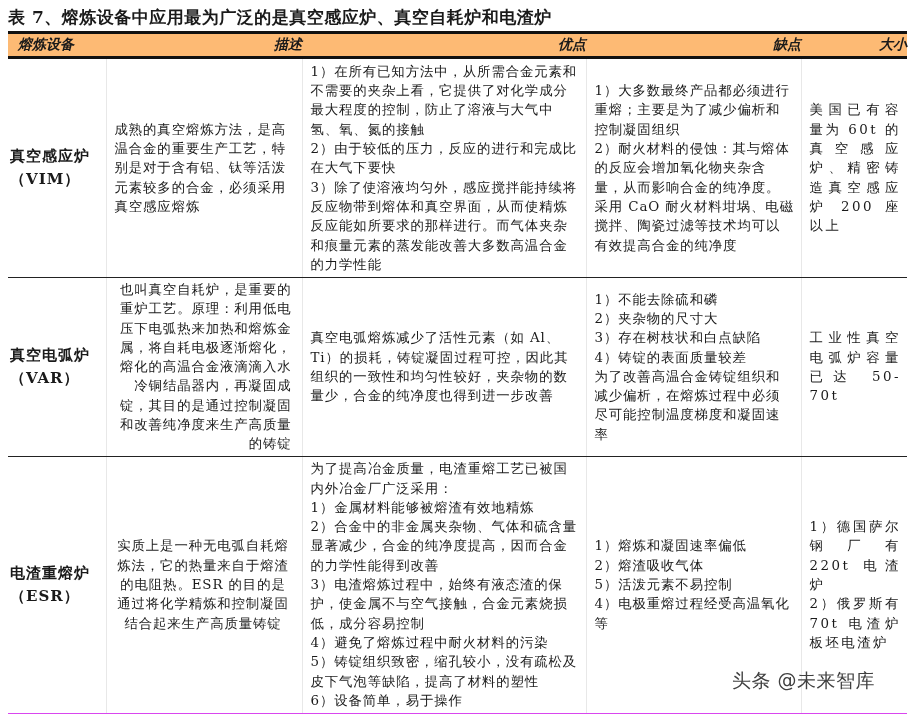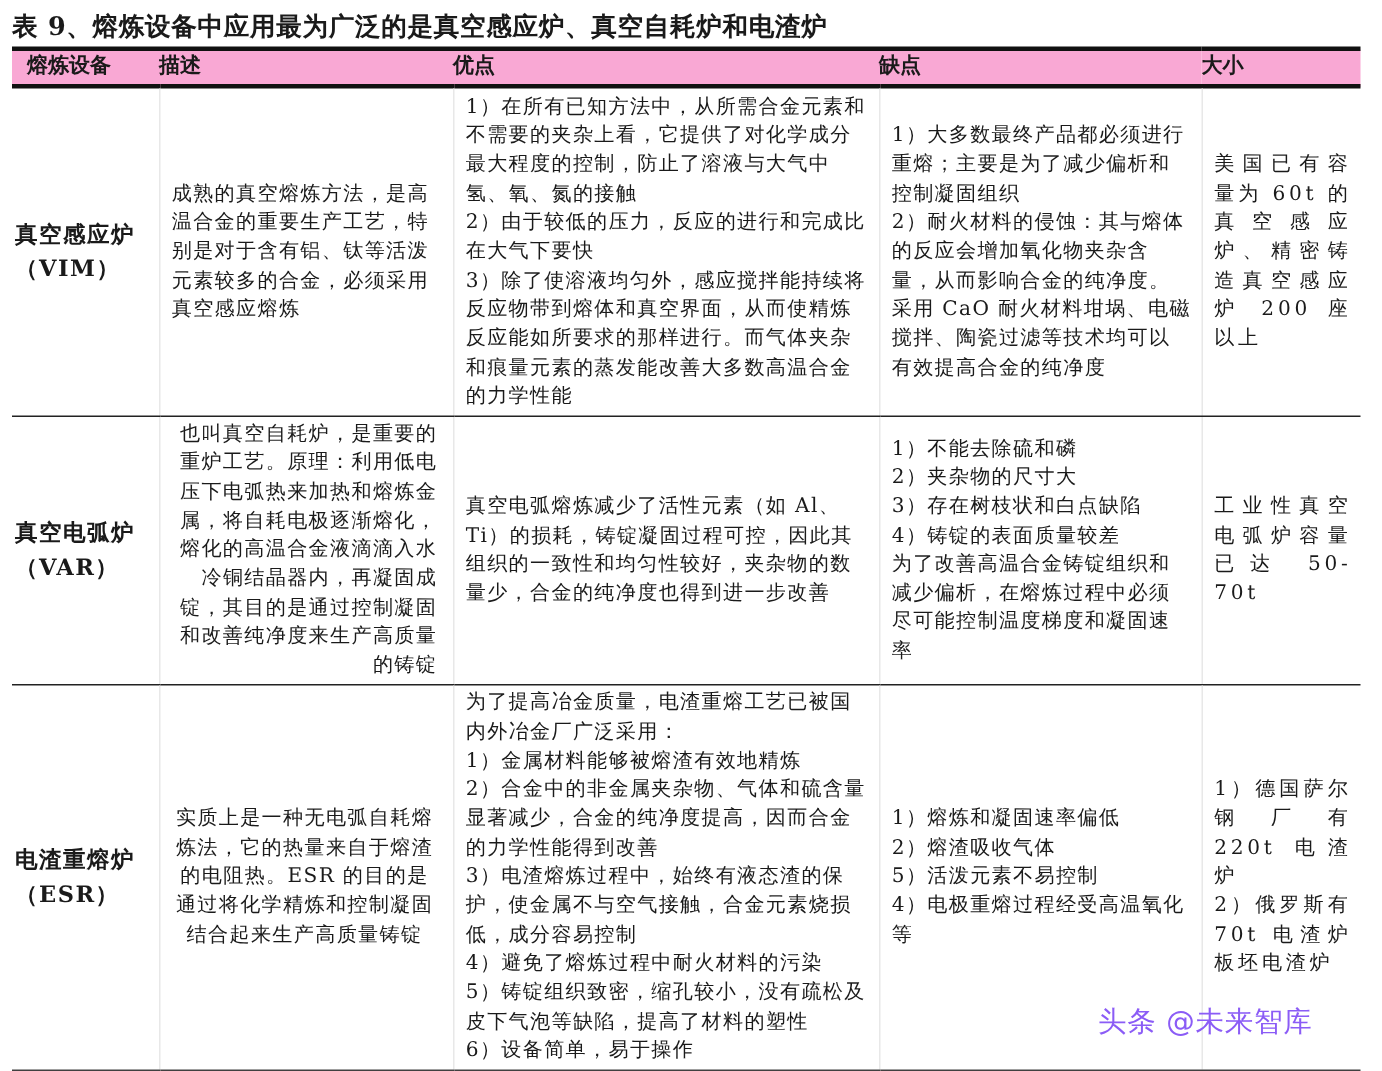--- a/index.html
+++ b/index.html
@@ -17,53 +17,53 @@
   table.spec {
     position: absolute; left: 8px; top: 31px;
     width: 899px; border-collapse: collapse; table-layout: fixed;
     font-size: 13.4px; line-height: 19.3px;
   }
   table.spec col.c1 { width: 98px; }
   table.spec col.c2 { width: 196px; }
   table.spec col.c3 { width: 284px; }
   table.spec col.c4 { width: 215px; }
   table.spec col.c5 { width: 106px; }
-  thead tr { background: #f9a8d4; }
+  thead tr { background: #fdba74; font-style: italic; }
   thead th {
     height: 22px; padding: 0; font-weight: bold; font-size: 14px;
     border-top: 3px solid #111; border-bottom: 3px solid #111;
-    text-align: left; vertical-align: middle;
+    text-align: right; vertical-align: middle;
   }
   thead th.left { text-align: left; padding-left: 10px; }
   tbody td {
     vertical-align: middle; padding: 2px 6px 2px 8px;
     border-bottom: 1.5px solid #222;
     border-right: 1px solid #e8e8e8;
     letter-spacing: 0.9px;
   }
   tbody td:last-child { border-right: none; }
-  tbody tr.last td { border-bottom: 3px solid #404040; }
+  tbody tr.last td { border-bottom: 3px solid #d946ef; }
   td.device {
     text-align: left; font-weight: bold; font-size: 15px;
     line-height: 23px; letter-spacing: 1px; padding: 0 2px;
   }
   td.device .abbr { display: block; }
   td.size { letter-spacing: 2.5px; text-align: justify; }
   .line { display: block; }
   .watermark {
     position: absolute; left: 732px; top: 668px;
     font-family: "DejaVu Sans", "Liberation Sans", sans-serif;
-    font-size: 19px; color: #8b5cf6; letter-spacing: 0.5px;
+    font-size: 19px; color: #404040; letter-spacing: 0.5px;
     white-space: nowrap;
   }
 </style>
 </head>
 <body>
 
-<div class="title">表 9、熔炼设备中应用最为广泛的是真空感应炉、真空自耗炉和电渣炉</div>
+<div class="title">表 7、熔炼设备中应用最为广泛的是真空感应炉、真空自耗炉和电渣炉</div>
 
 <table class="spec">
   <colgroup>
     <col class="c1">
       <col class="c2">
       <col class="c3">
       <col class="c4">
       <col class="c5">
   </colgroup>
   <thead>

